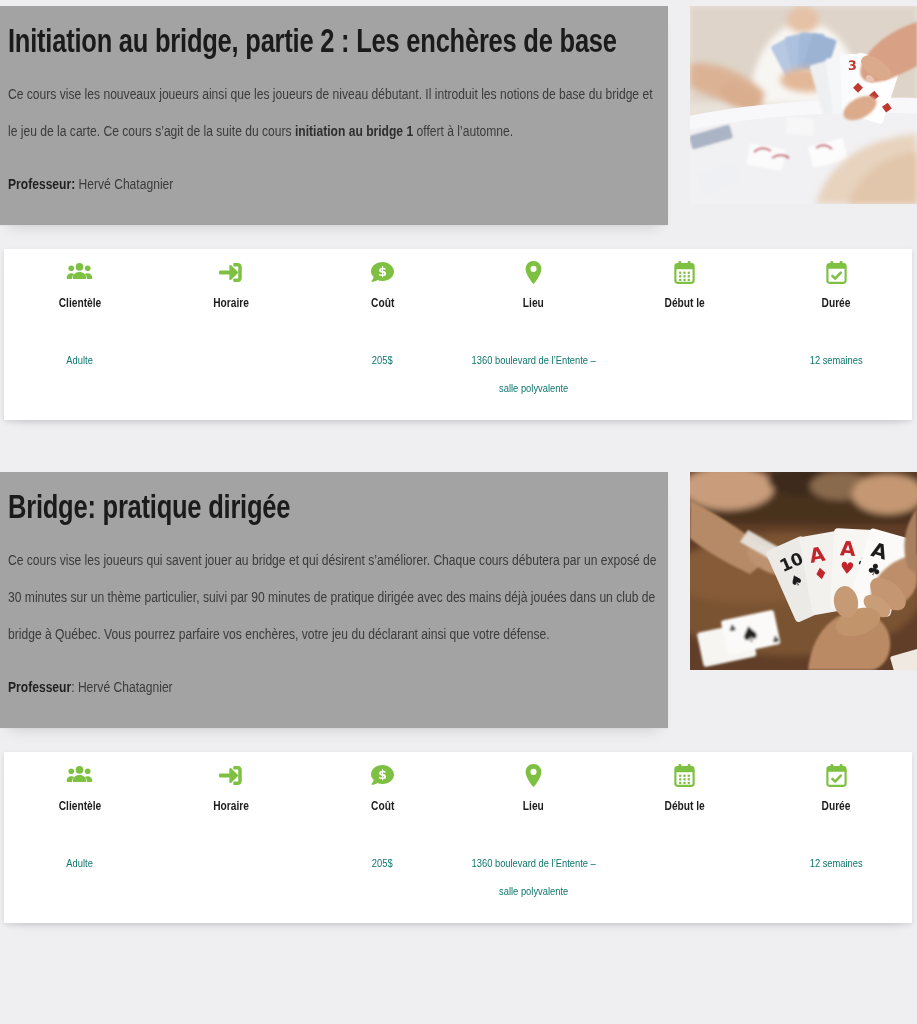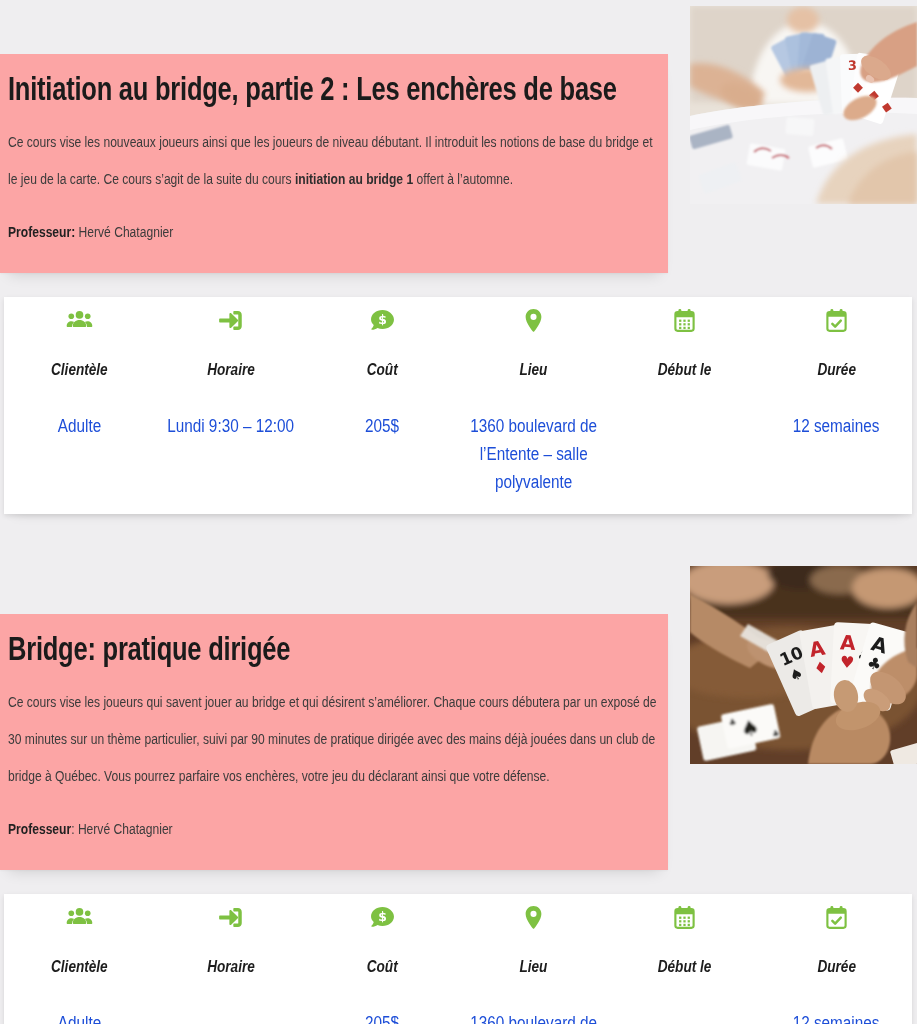--- a/index.html
+++ b/index.html
@@ -11,26 +11,25 @@
     overflow:hidden;
   }
   .page { width:917px; padding-top:6px; box-sizing:border-box; }
 
   
   .course-row {
     display:flex; justify-content:space-between; align-items:flex-start;
     margin:0 0 24px 0;
   }
   .course-text {
-    background:#fca5a5;
+    background:#a3a3a3;
     width:668px; box-sizing:border-box;
     padding:16px 10px 30px 8px;
     box-shadow:0 10px 14px -9px rgba(0,0,0,.14), 0 1px 2px rgba(0,0,0,.03);
     overflow:visible;
-    margin-top:48px;
   }
   
   .squeeze-75 { transform:scaleX(.75); transform-origin:0 0; width:133%; }
   .squeeze-78 { transform:scaleX(.78); transform-origin:0 0; width:128%; }
   .sq-c  { display:inline-block; transform:scaleX(.85); transform-origin:50% 0; white-space:nowrap; }
   .sq-cw { display:inline-block; transform:scaleX(.85); transform-origin:50% 0; max-width:165px; }
 
   h1.course-title {
     margin:0 0 16px 0;
     font-size:34px; line-height:37px; font-weight:bold;
@@ -53,28 +52,27 @@
     margin:0 5px 52px 4px;
     display:flex;
     padding:10px 0 18px 0;
     box-shadow:0 2px 5px rgba(0,0,0,.10), 0 10px 12px -10px rgba(0,0,0,.10);
   }
   .details-bar.last { margin-bottom:6px; }
   .detail { flex:1 1 0; text-align:center; }
   .dicon { display:block; height:29px; color:#7ec142; }
   .dicon svg { width:27px; height:27px; }
   .dlabel {
-    margin-top:23px;
-    font-size:16px; font-weight:bold; line-height:21px;
+    margin-top:5px;
+    font-size:12px; font-weight:bold; line-height:21px;
     color:#1d1d1d;
-    font-style:italic;
   }
   .dvalue {
     margin-top:32px;
-    font-size:18px; line-height:28px; color:#1d4ed8;
+    font-size:11px; line-height:28px; color:#0f766e;
   }
 </style>
 </head>
 <body>
 
 <div class="page">
 
   <section>
     <div class="course-row">
       <article class="course-text">
@@ -153,21 +151,20 @@
             </svg></span>
         <div class="dlabel"><span class="sq-c">Clientèle</span></div>
         <div class="dvalue"><span class="sq-cw">Adulte</span></div>
       </div>
       <div class="detail">
         <span class="dicon"><svg viewBox="0 0 24 24" fill="currentColor">
               <path d="M2.8 10.2h8.2V6.3c0-.9 1-1.3 1.6-.7l5.9 5.7c.4.4.4 1 0 1.4l-5.9 5.7c-.6.6-1.6.2-1.6-.7v-3.9H2.8c-.5 0-.9-.4-.9-.9v-1.8c0-.5.4-.9.9-.9z"></path>
               <path d="M15.4 3.6h3.2c1.9 0 3.4 1.5 3.4 3.4v10c0 1.9-1.5 3.4-3.4 3.4h-3.2c-.5 0-.9-.4-.9-.9v-1.3c0-.5.4-.9.9-.9h3.2c.2 0 .3-.1.3-.3V7c0-.2-.1-.3-.3-.3h-3.2c-.5 0-.9-.4-.9-.9V4.5c0-.5.4-.9.9-.9z"></path>
             </svg></span>
         <div class="dlabel"><span class="sq-c">Horaire</span></div>
-        <div class="dvalue"><span class="sq-cw">Lundi 9:30 – 12:00</span></div>
       </div>
       <div class="detail">
         <span class="dicon"><svg viewBox="0 0 24 24" fill="currentColor">
               <path d="M12 2.7C6.4 2.7 1.8 6.4 1.8 10.9c0 2 .9 3.8 2.4 5.2-.3 1.3-1 2.4-2 3.3-.3.3-.1.8.3.8 2 0 3.7-.7 5-1.6 1.4.6 2.9.9 4.5.9 5.6 0 10.2-3.7 10.2-8.2S17.6 2.7 12 2.7z"></path>
               <text x="12" y="14.8" text-anchor="middle" font-size="11" font-weight="bold" fill="#ffffff" font-family="DejaVu Sans, sans-serif">$</text>
             </svg></span>
         <div class="dlabel"><span class="sq-c">Coût</span></div>
         <div class="dvalue"><span class="sq-cw">205$</span></div>
       </div>
       <div class="detail">

